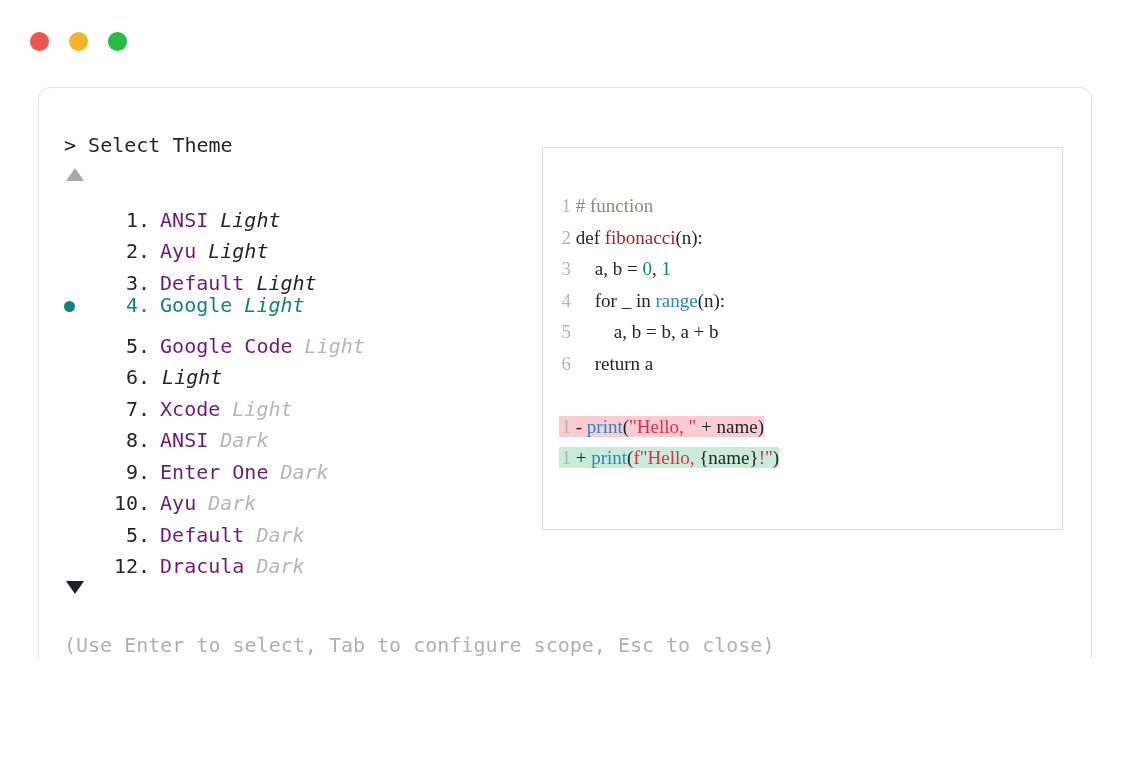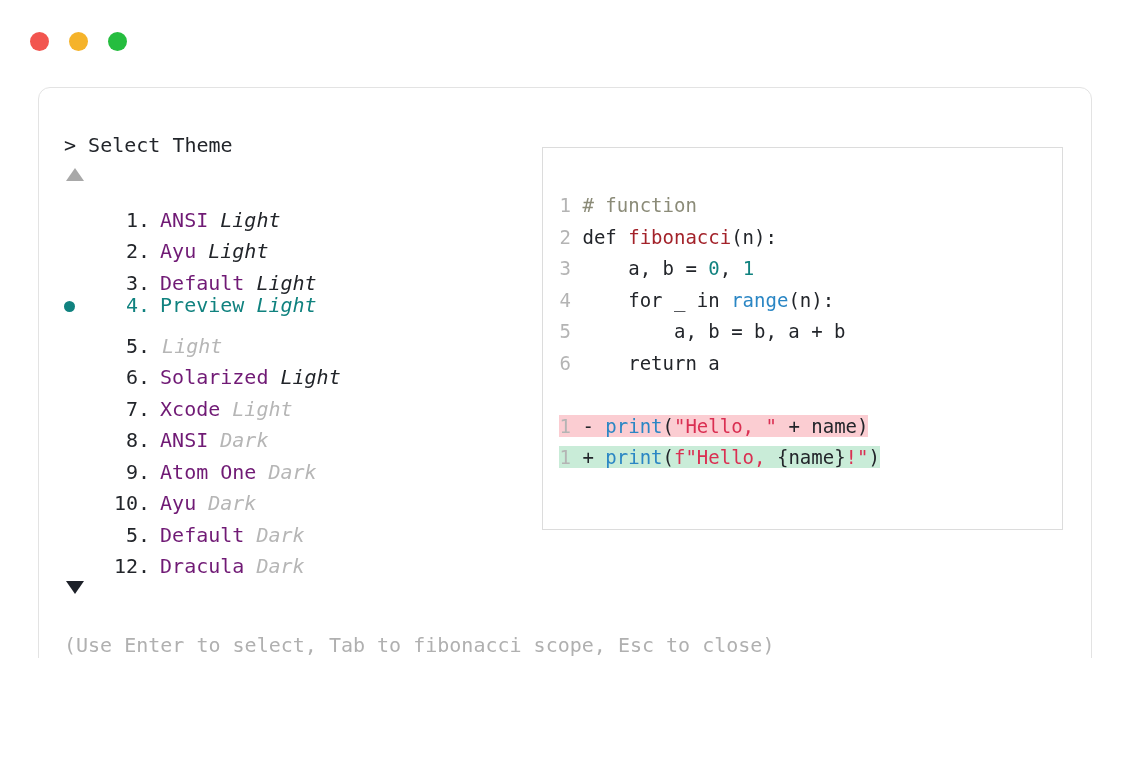--- a/index.html
+++ b/index.html
@@ -124,20 +124,21 @@
   .theme-row.selected .variant { color: #10827f; }
 
   
   .preview-box {
     margin-top: 14px;
     width: 521px;
     height: 383px;
     border: 1px solid #dcdcdc;
     background: #ffffff;
     padding: 42px 0 0 16px;
+    font-family: Liberation Serif, serif;
   }
   .code {
     font-size: 19px;
     line-height: 31.5px;
     white-space: pre;
     color: #22252a;
   }
   .code-line { white-space: pre; height: 31.5px; }
   .ln {
     color: #b4b4b4;
@@ -187,38 +188,38 @@
 
       <div class="col-left">
         <div class="panel-title"><span>&gt;</span> <span>Select Theme</span></div>
 
         <div class="arrow arrow-up"></div>
 
         <div class="theme-list" id="theme-list">
             <div class="theme-row"><span class="bullet-cell"></span><span class="idx">1</span><span class="idx-dot">.</span><span class="name">ANSI</span><span> </span><span class="variant">Light</span></div>
             <div class="theme-row"><span class="bullet-cell"></span><span class="idx">2</span><span class="idx-dot">.</span><span class="name">Ayu</span><span> </span><span class="variant">Light</span></div>
             <div class="theme-row"><span class="bullet-cell"></span><span class="idx">3</span><span class="idx-dot">.</span><span class="name">Default</span><span> </span><span class="variant">Light</span></div>
-            <div class="theme-row selected"><span class="bullet-cell"><span class="bullet"></span></span><span class="idx">4</span><span class="idx-dot">.</span><span class="name">Preview</span><span> </span><span class="variant">Light</span></div>
-            <div class="theme-row"><span class="bullet-cell"></span><span class="idx">5</span><span class="idx-dot">.</span><span> </span><span class="variant dim">Light</span></div>
-            <div class="theme-row"><span class="bullet-cell"></span><span class="idx">6</span><span class="idx-dot">.</span><span class="name">Solarized</span><span> </span><span class="variant">Light</span></div>
+            <div class="theme-row selected"><span class="bullet-cell"><span class="bullet"></span></span><span class="idx">4</span><span class="idx-dot">.</span><span class="name">Google</span><span> </span><span class="variant">Light</span></div>
+            <div class="theme-row"><span class="bullet-cell"></span><span class="idx">5</span><span class="idx-dot">.</span><span class="name">Google Code</span><span> </span><span class="variant dim">Light</span></div>
+            <div class="theme-row"><span class="bullet-cell"></span><span class="idx">6</span><span class="idx-dot">.</span><span> </span><span class="variant">Light</span></div>
             <div class="theme-row"><span class="bullet-cell"></span><span class="idx">7</span><span class="idx-dot">.</span><span class="name">Xcode</span><span> </span><span class="variant dim">Light</span></div>
             <div class="theme-row"><span class="bullet-cell"></span><span class="idx">8</span><span class="idx-dot">.</span><span class="name">ANSI</span><span> </span><span class="variant dim">Dark</span></div>
-            <div class="theme-row"><span class="bullet-cell"></span><span class="idx">9</span><span class="idx-dot">.</span><span class="name">Atom One</span><span> </span><span class="variant dim">Dark</span></div>
+            <div class="theme-row"><span class="bullet-cell"></span><span class="idx">9</span><span class="idx-dot">.</span><span class="name">Enter One</span><span> </span><span class="variant dim">Dark</span></div>
             <div class="theme-row"><span class="bullet-cell"></span><span class="idx">10</span><span class="idx-dot">.</span><span class="name">Ayu</span><span> </span><span class="variant dim">Dark</span></div>
             <div class="theme-row"><span class="bullet-cell"></span><span class="idx">5</span><span class="idx-dot">.</span><span class="name">Default</span><span> </span><span class="variant dim">Dark</span></div>
             <div class="theme-row"><span class="bullet-cell"></span><span class="idx">12</span><span class="idx-dot">.</span><span class="name">Dracula</span><span> </span><span class="variant dim">Dark</span></div>
           </div>
 
         <div class="arrow arrow-down"></div>
       </div>
 
       <div class="col-right">
         <div class="preview-box">
           <div class="code" id="code-block"><div class="code-line"><span class="ln">1</span><span> </span><span class="tok-comment"># function</span></div><div class="code-line"><span class="ln">2</span><span> </span><span class="tok-kw">def </span><span class="tok-fn">fibonacci</span><span class="tok-punct">(n):</span></div><div class="code-line"><span class="ln">3</span><span> </span><span class="tok-plain">    a, b = </span><span class="tok-num">0</span><span class="tok-plain">, </span><span class="tok-num">1</span></div><div class="code-line"><span class="ln">4</span><span> </span><span class="tok-plain">    for _ in </span><span class="tok-builtin">range</span><span class="tok-punct">(n):</span></div><div class="code-line"><span class="ln">5</span><span> </span><span class="tok-plain">        a, b = b, a + b</span></div><div class="code-line"><span class="ln">6</span><span> </span><span class="tok-plain">    return a</span></div><div class="code-gap"></div><div class="diff-line"><span class="hl-del"><span class="ln">1</span><span class="diff-sign"> - </span><span class="tok-builtin">print</span><span class="tok-punct">(</span><span class="tok-str">"Hello, "</span><span class="tok-plain"> + name)</span></span></div><div class="diff-line"><span class="hl-add"><span class="ln">1</span><span class="diff-sign"> + </span><span class="tok-builtin">print</span><span class="tok-punct">(</span><span class="tok-str">f"Hello, </span><span class="tok-plain">{name}</span><span class="tok-str">!"</span><span class="tok-punct">)</span></span></div></div>
         </div>
       </div>
 
     </div>
 
-    <div class="hint">(Use Enter to select, Tab to fibonacci scope, Esc to close)</div>
+    <div class="hint">(Use Enter to select, Tab to configure scope, Esc to close)</div>
   </div>
 
 </div>
 
 </body></html>

